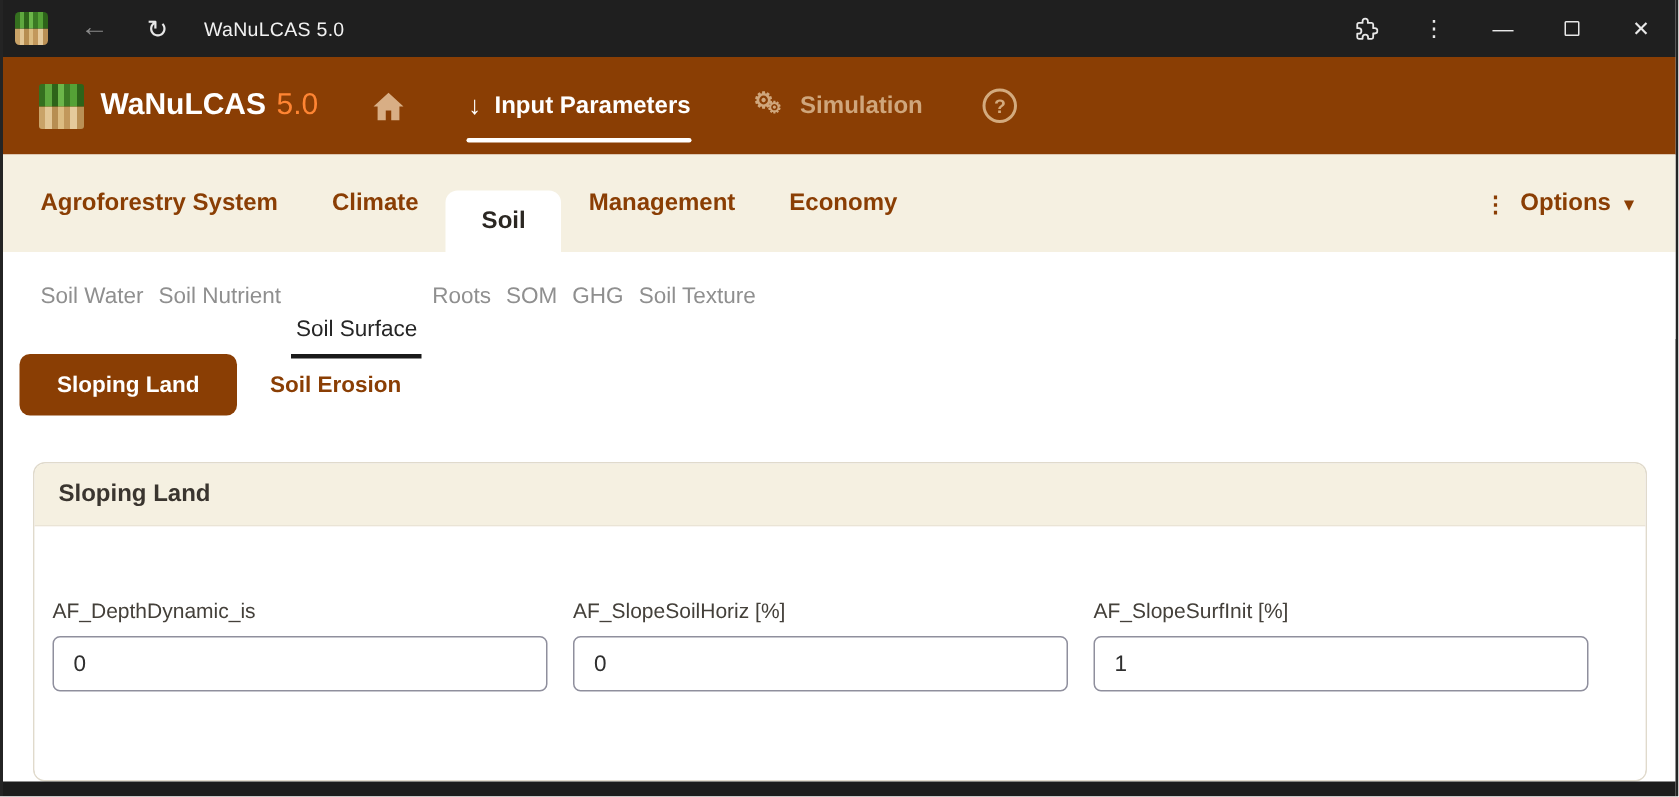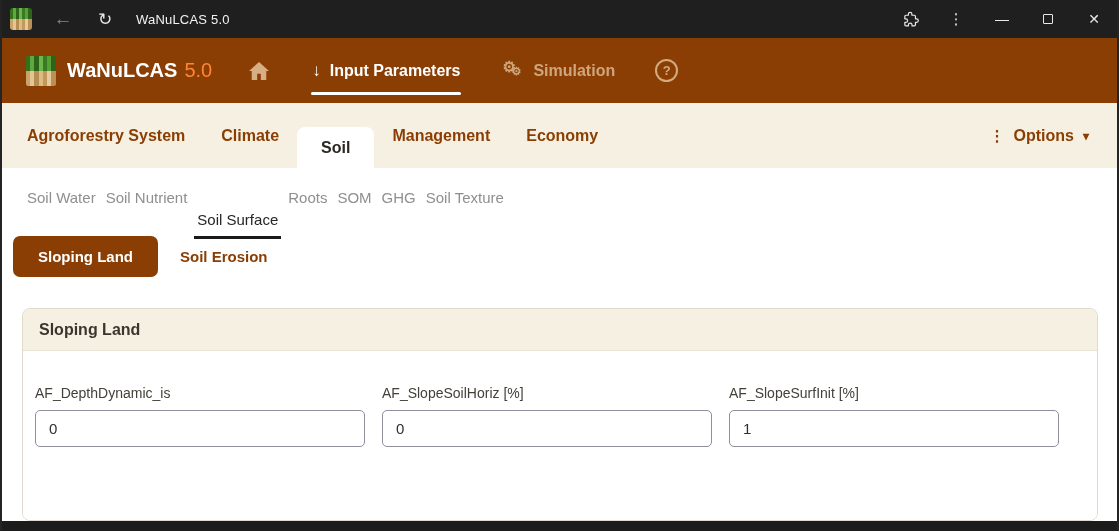--- a/index.html
+++ b/index.html
@@ -118,21 +118,21 @@
   
   .card {
     margin:31px 19px 0 20px;
     border:1px solid #e0dacc; border-radius:8px; overflow:hidden;
   }
   .card-header {
     background:#f5f0e1; height:42px; display:flex; align-items:center;
     padding:0 16px; font-size:16px; font-weight:700; color:#3a352f;
     border-bottom:1px solid #eae4d6;
   }
-  .card-body { background:#ffffff; height:172px; padding:34px 16px 0 12px; }
+  .card-body { background:#ffffff; height:172px; padding:48px 16px 0 12px; }
   .form-row { display:flex; gap:17px; }
   .field { width:330px; }
   .field-label { font-size:14px; color:#44403a; margin-bottom:9px; }
   .field input {
     width:100%; height:37px; border:1px solid #8f8f9d; border-radius:5px;
     padding:0 13px; font-size:15px; color:#2f2f2f;
     font-family:"Liberation Sans", sans-serif; outline:none; background:#fff;
   }
 
   .bottom-strip { margin-top:auto; flex:none; height:10px; background:#1c1c1c; }

